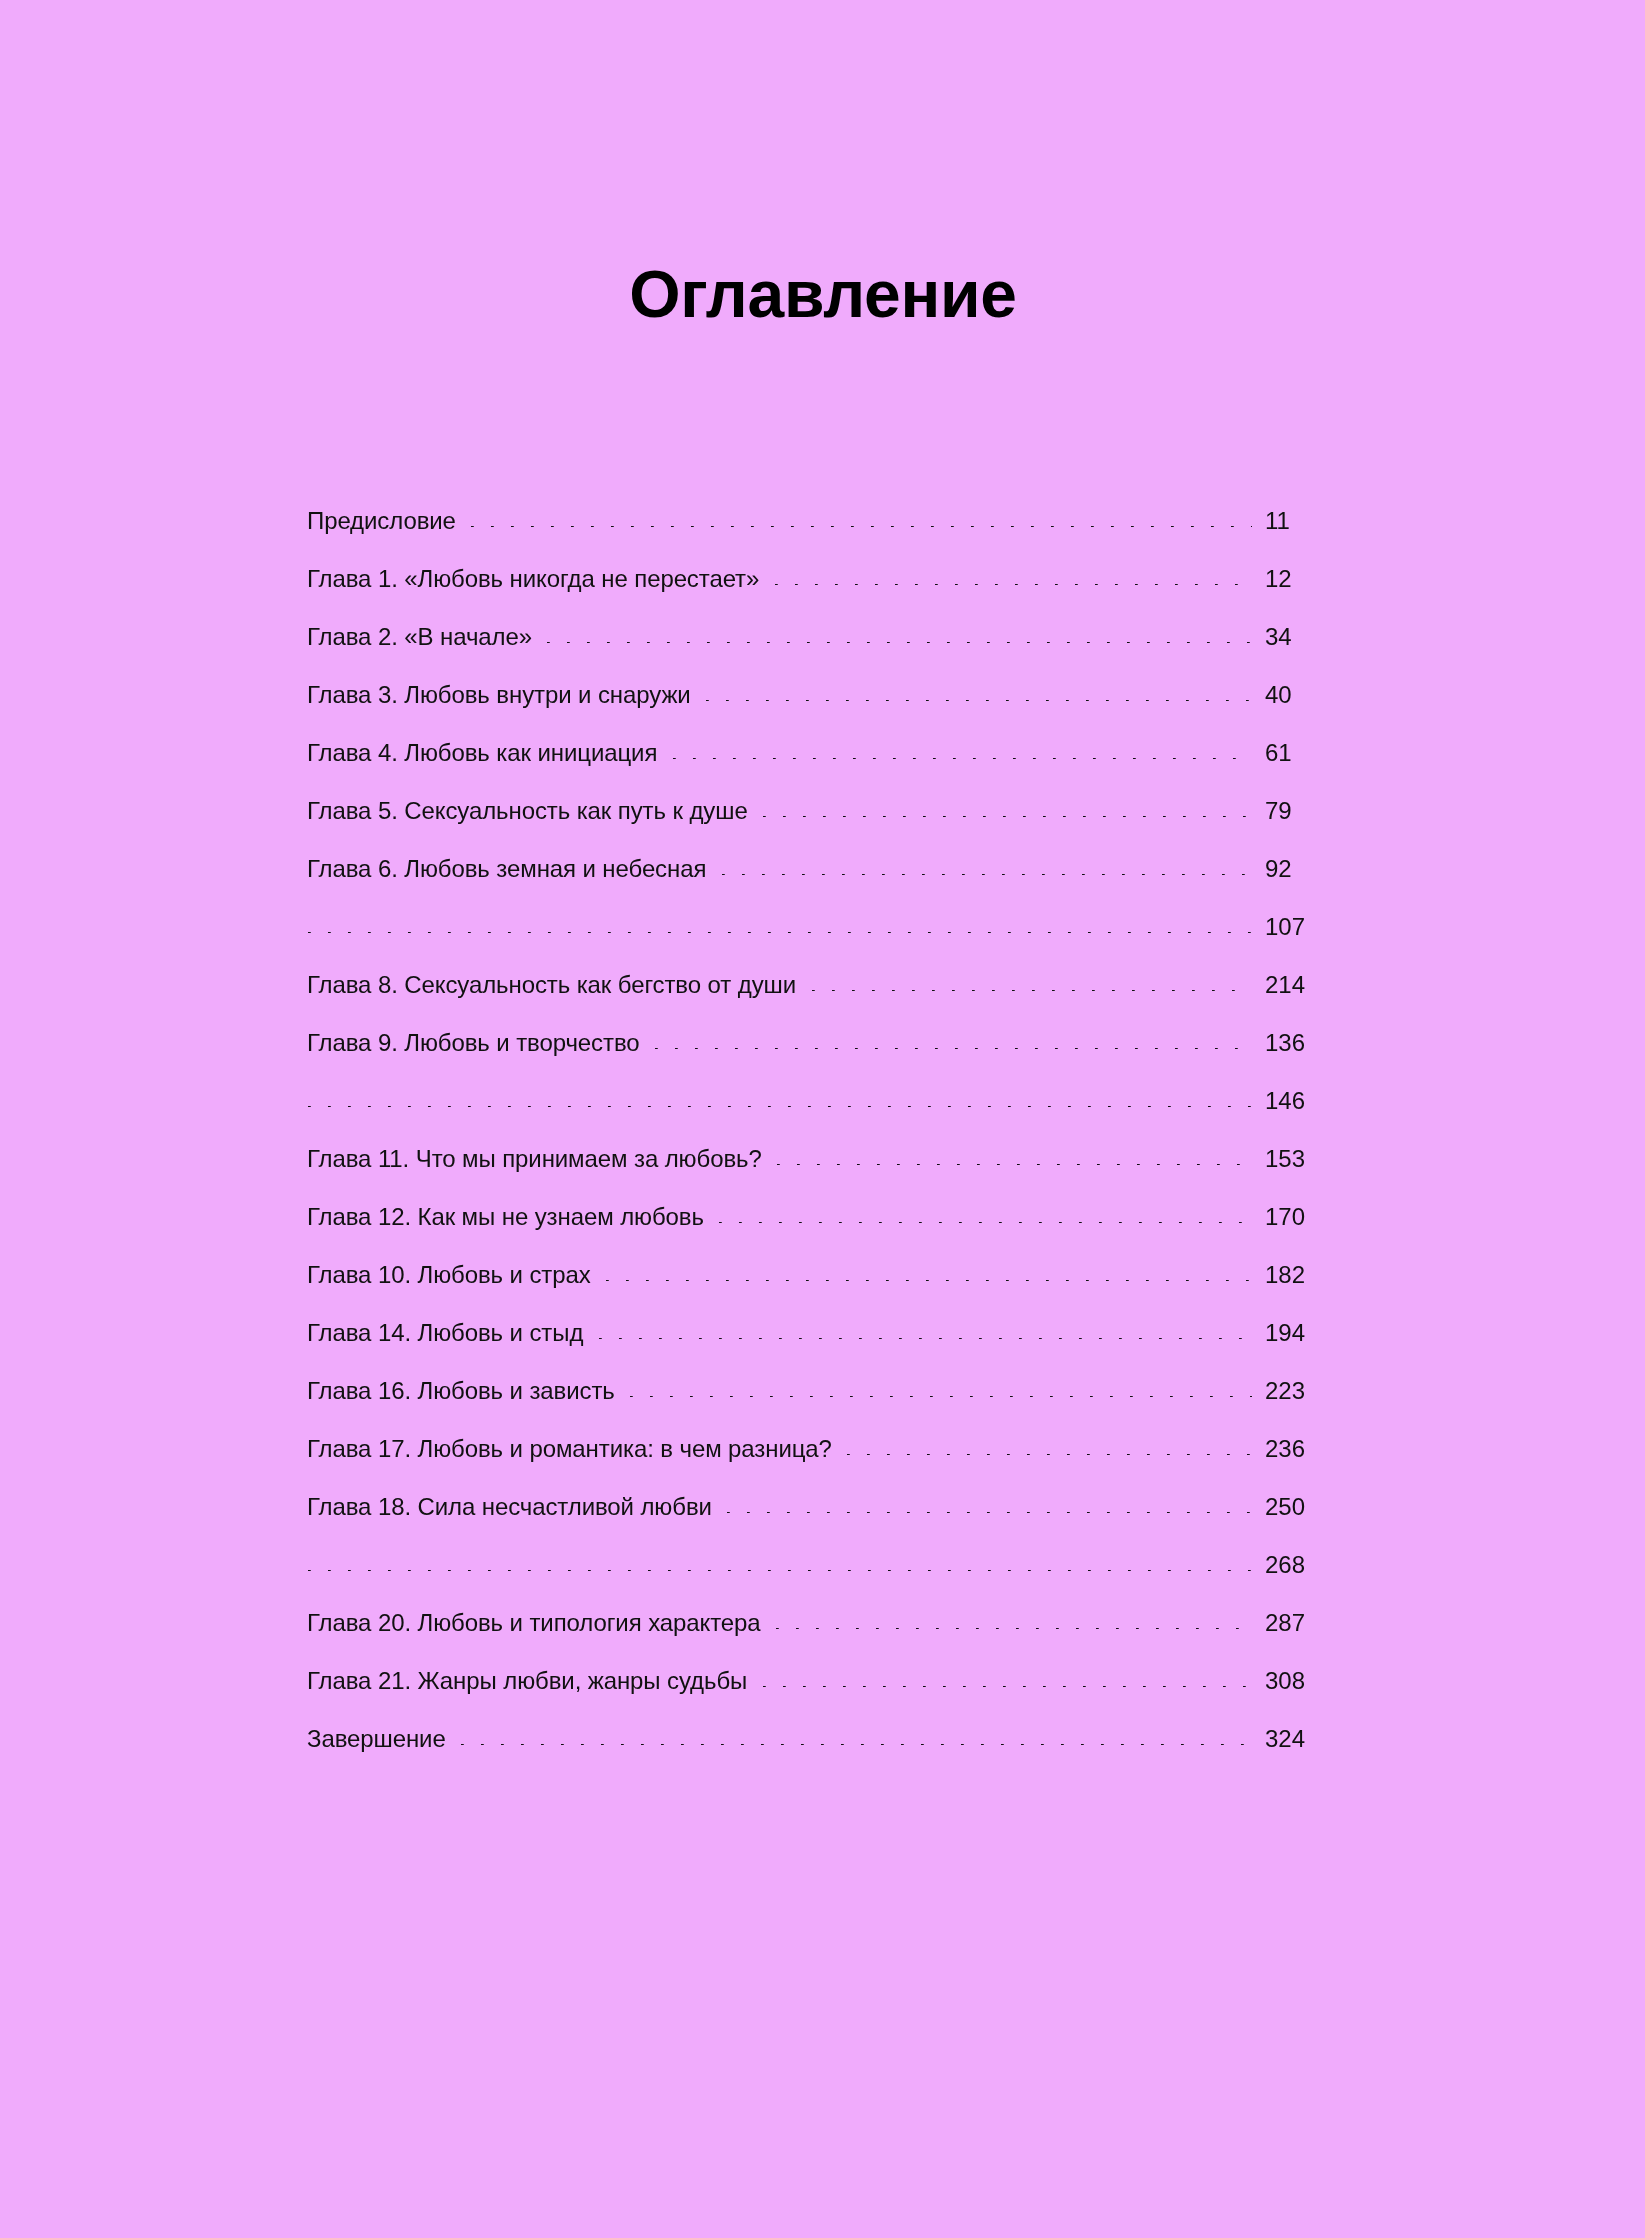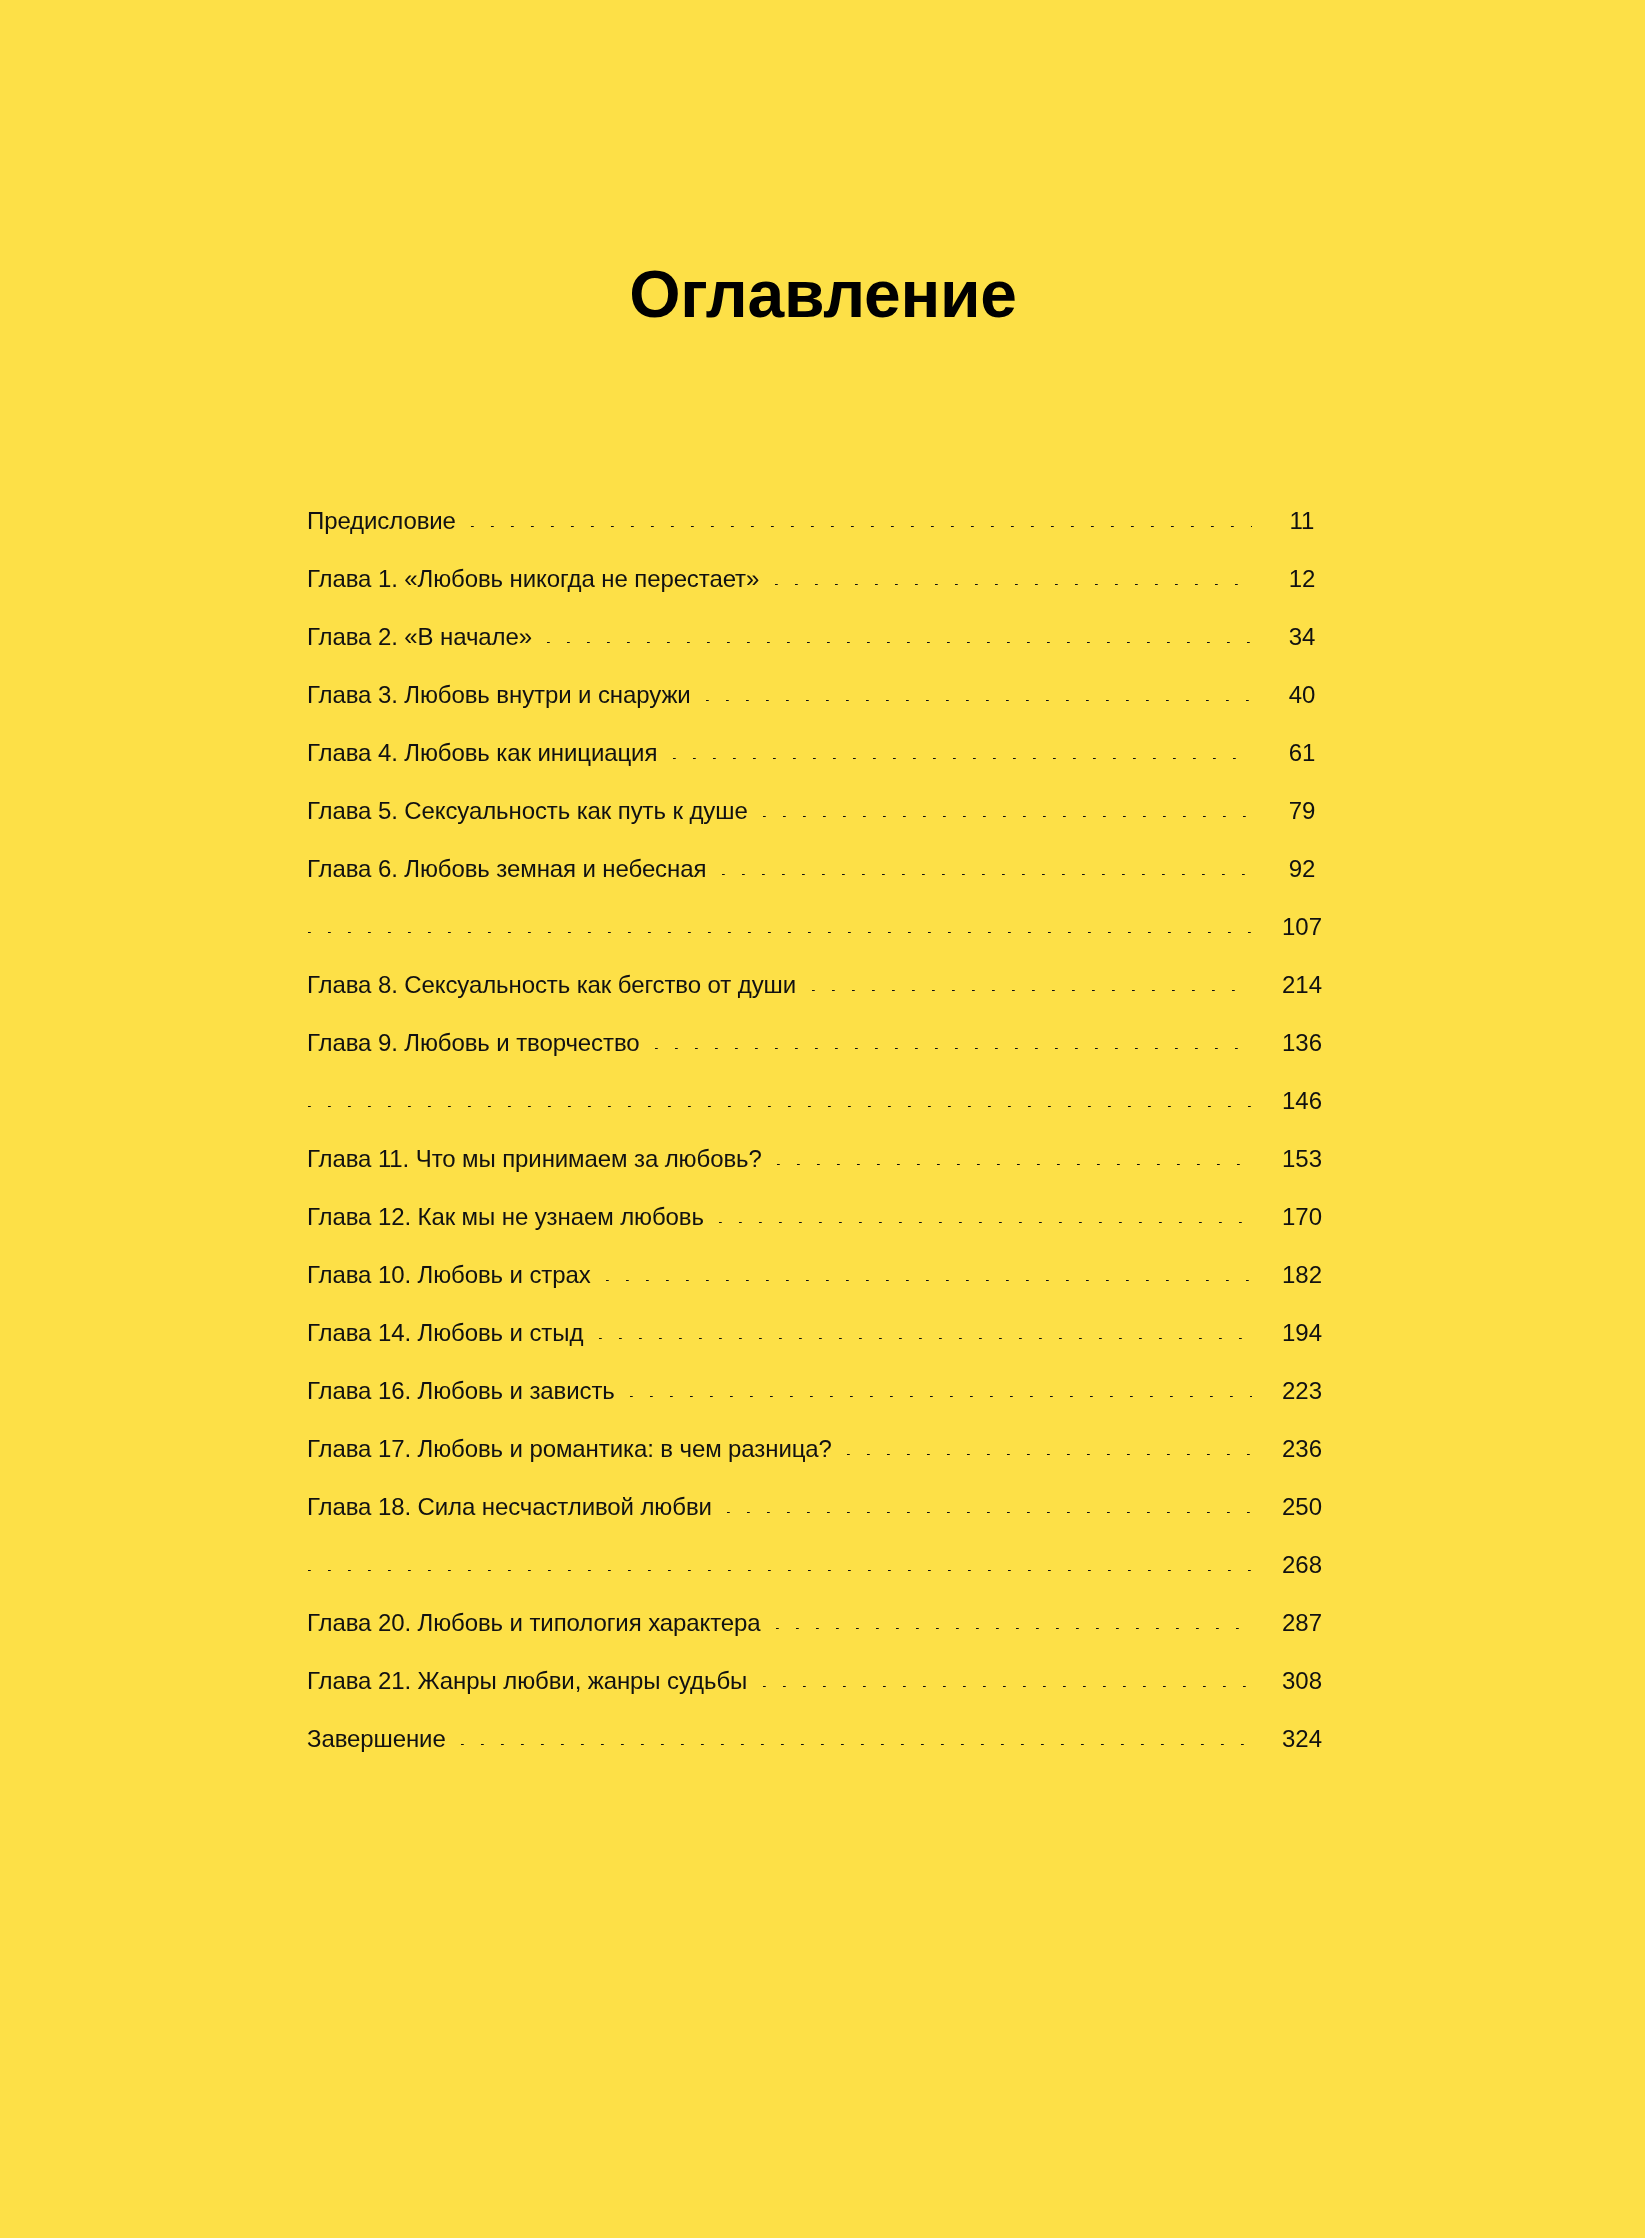--- a/index.html
+++ b/index.html
@@ -4,21 +4,21 @@
 <style>
   html, body {
     margin: 0;
     padding: 0;
     background: #ffffff;
   }
   .page {
     position: relative;
     width: 1646px;
     height: 2239px;
-    background: #fde047;
+    background: #f0abfc;
     font-family: "Liberation Sans", sans-serif;
     color: #0a0a0a;
     box-sizing: border-box;
     overflow: hidden;
   }
 
   .page-title {
     position: absolute;
     left: 0;
     right: 0;
@@ -74,21 +74,21 @@
     height: 4.5px;
     transform: translateY(-1.1px);
     background-image: radial-gradient(circle at 2.2px 2.2px, #111111 1.5px, rgba(0,0,0,0) 1.7px);
     background-size: 20px 4.5px;
     background-repeat: repeat-x;
   }
 
   .toc-page {
     flex: 0 0 auto;
     min-width: 74px;
-    text-align: center;
+    text-align: left;
     padding-left: 13.4px;
     letter-spacing: 0px;
   }
 </style>
 </head>
 <body>
 
 <div class="page">
 
   <div class="page-title">Оглавление</div>

